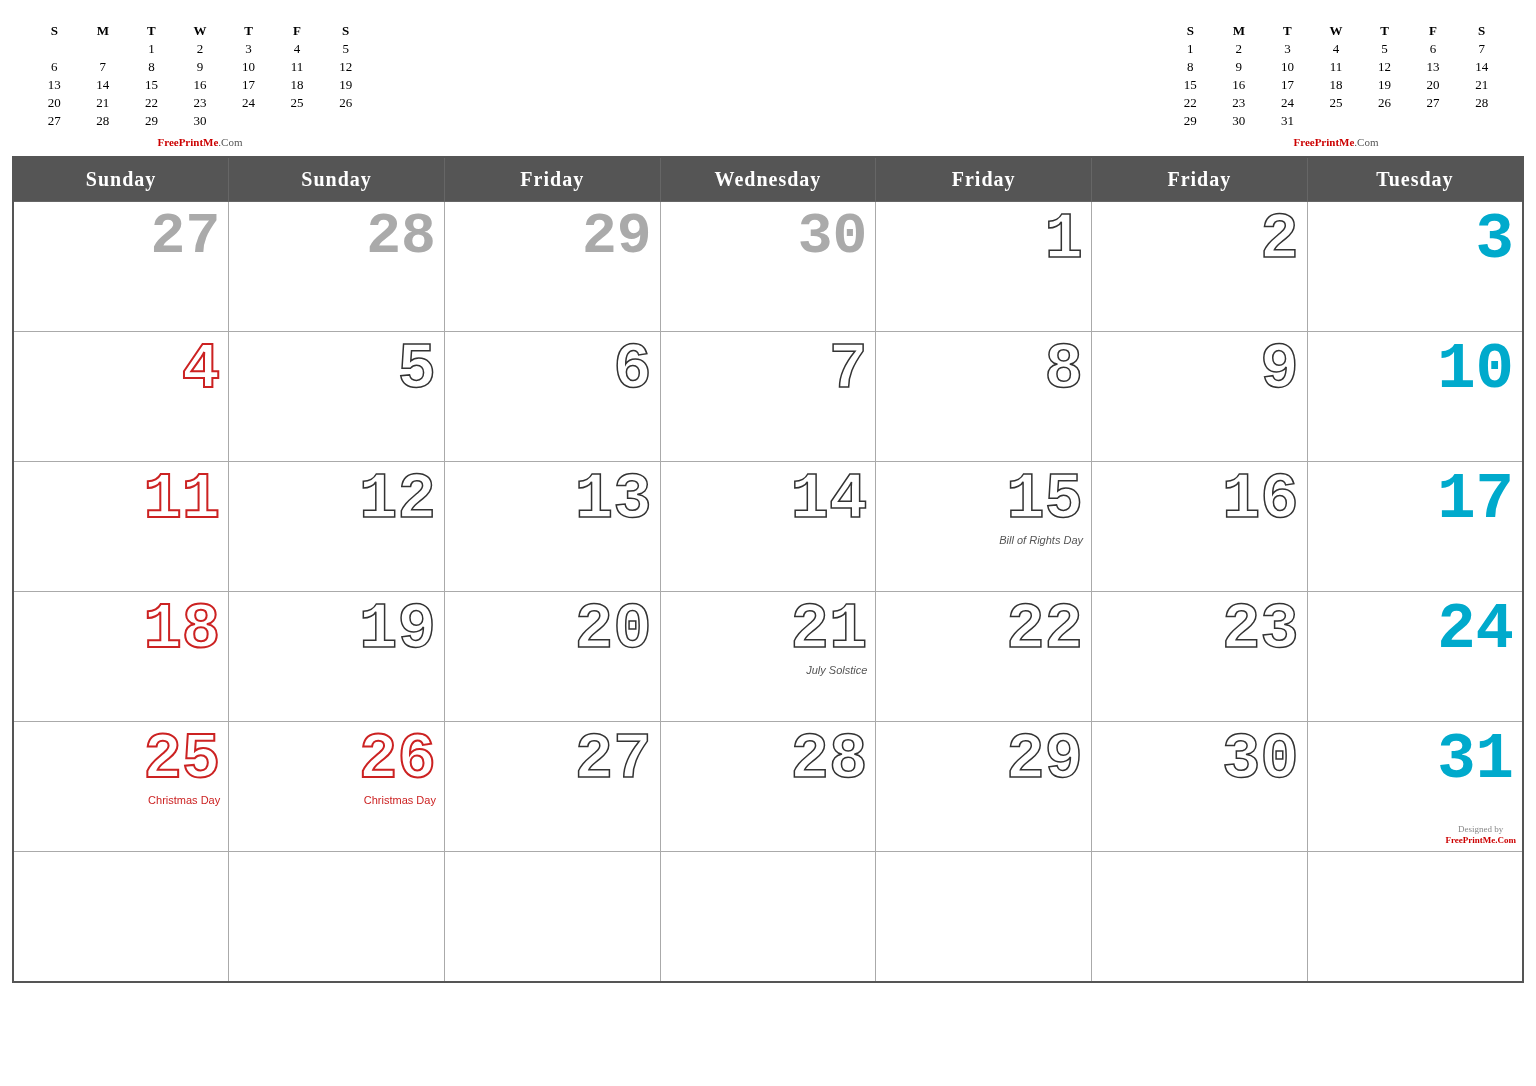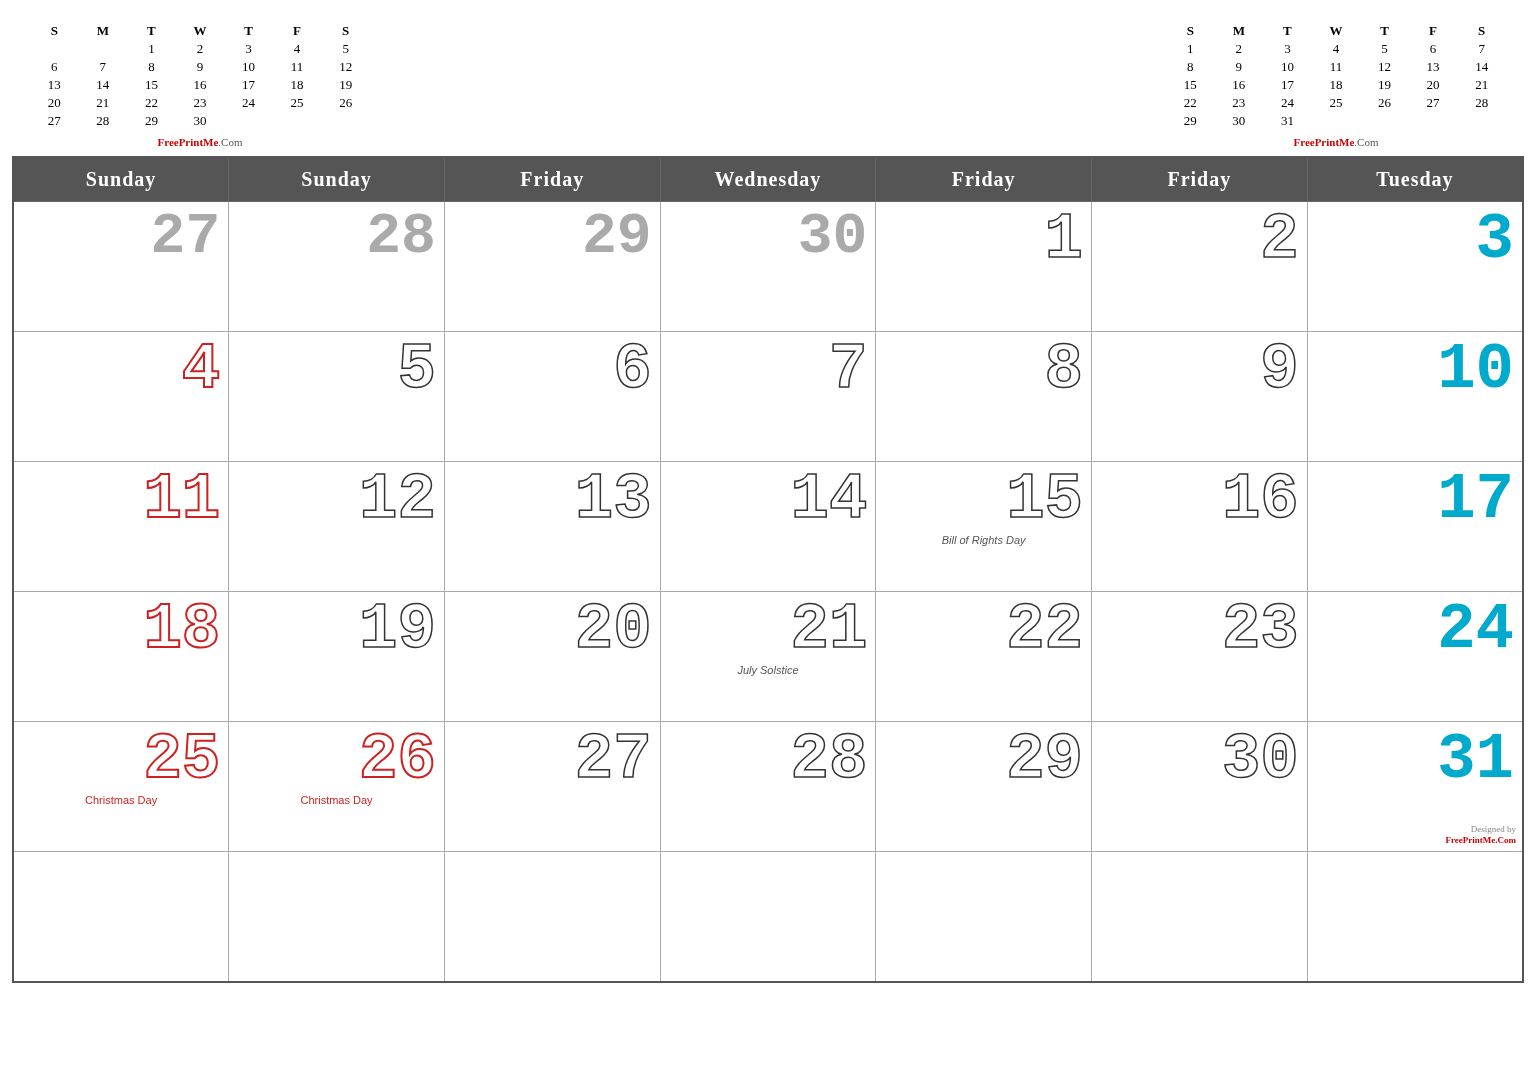--- a/index.html
+++ b/index.html
@@ -120,36 +120,36 @@
       text-align: right;
       font-size: 58px;
       font-family: 'Courier New', monospace;
       font-weight: bold;
       line-height: 1;
     }
     .cell-number.gray { color: #aaa; }
 
     .cell-event {
       display: block;
-      text-align: center;
+      text-align: right;
       font-size: 11px;
       color: #555;
       margin-top: 2px;
       font-style: italic;
       font-family: Arial, sans-serif;
     }
     .cell-event.red { color: #cc2222; font-style: normal; font-weight: normal; }
 
     .cell-footer {
       position: absolute;
       bottom: 4px;
       right: 6px;
       font-size: 9px;
       color: #888;
-      text-align: right;
+      text-align: center;
       line-height: 1.3;
     }
     .cell-footer .brand-red { color: #cc0000; font-weight: bold; }
     .num-outline-red {
       color: transparent;
       -webkit-text-stroke: 2px #cc2222;
     }
   </style>
 </head>
 <body>

